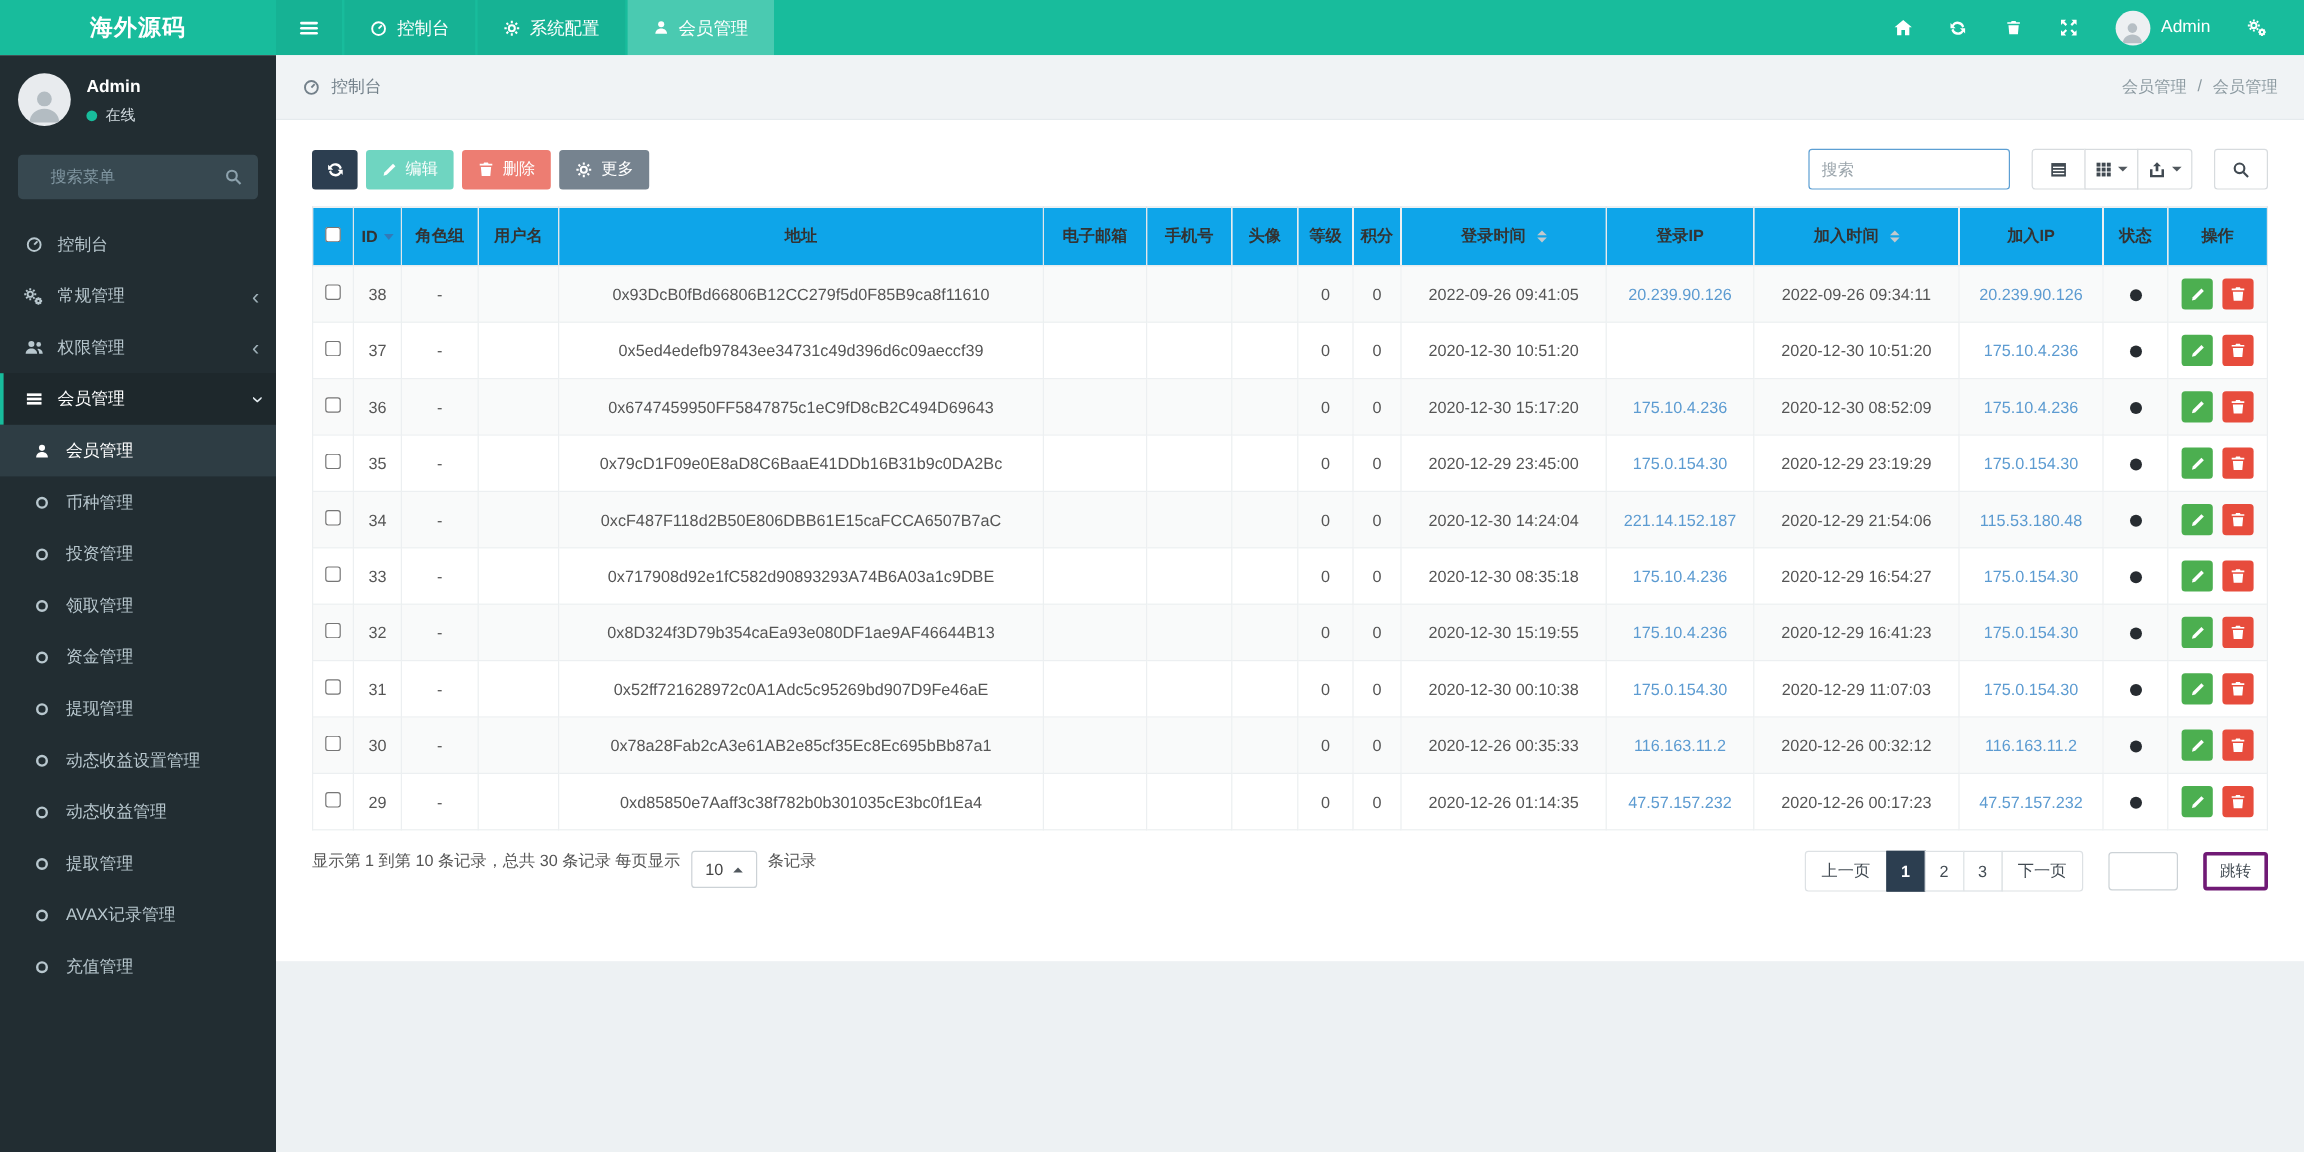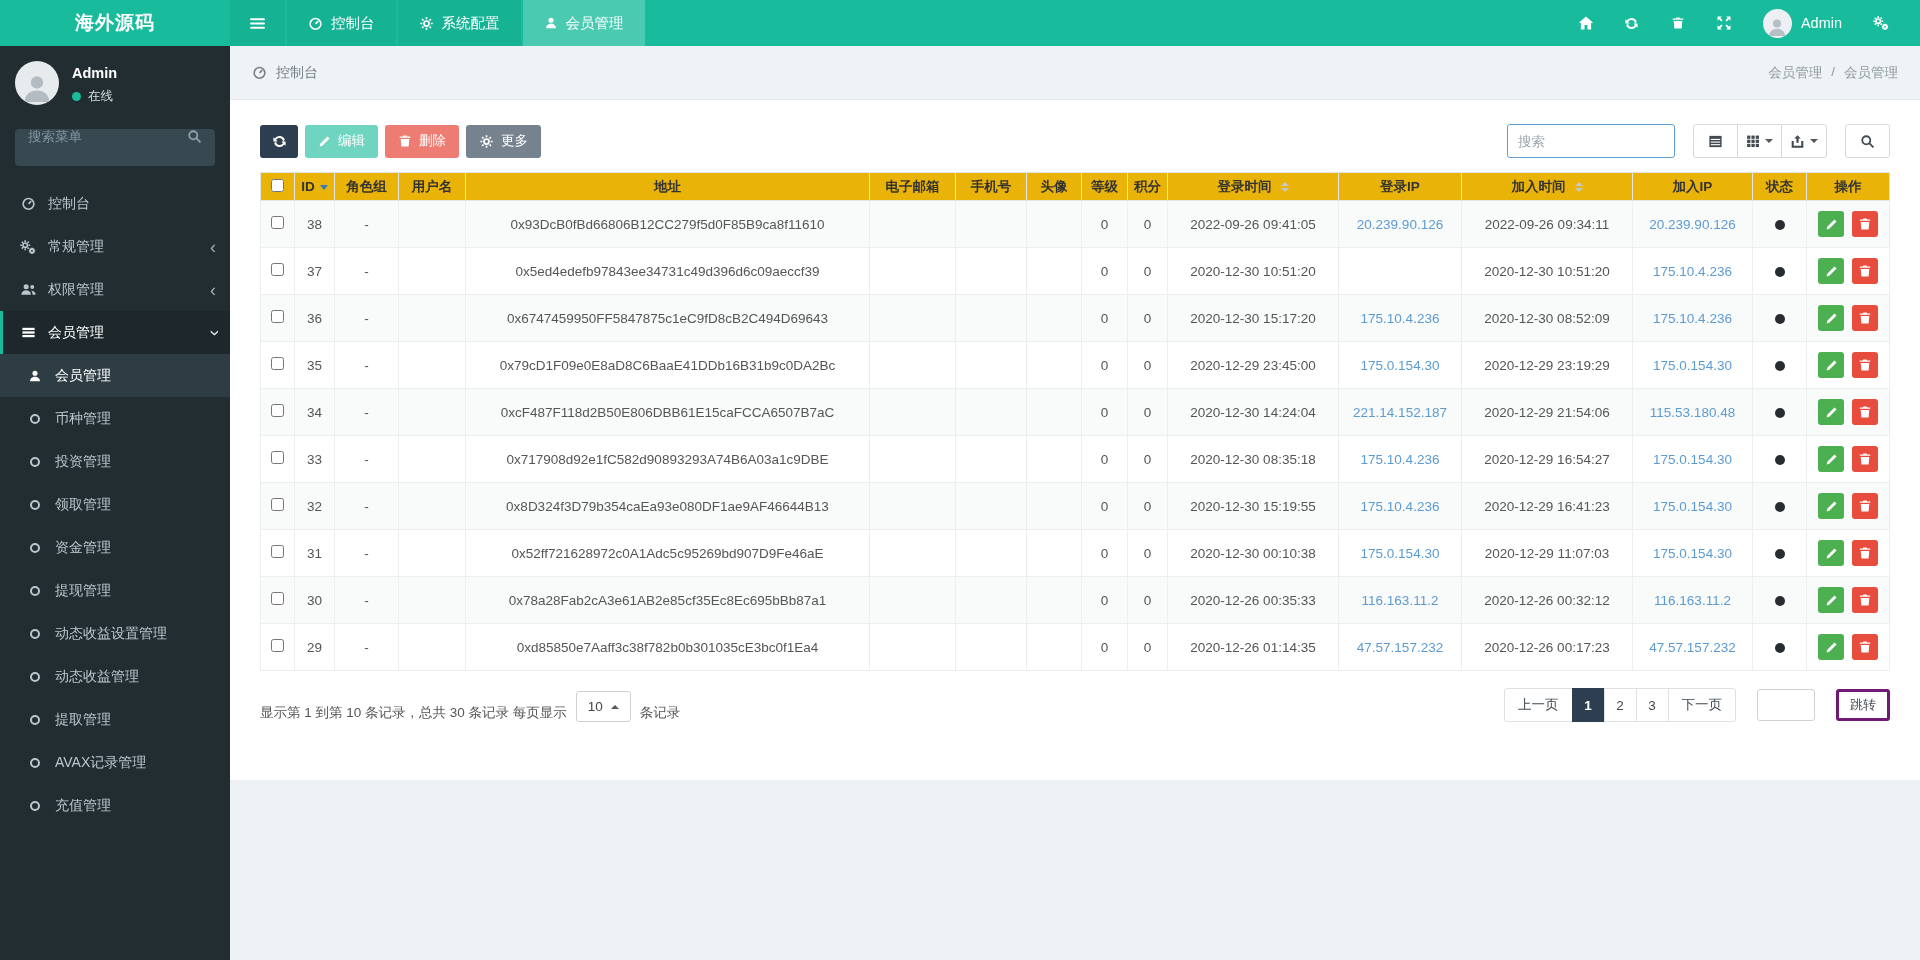--- a/index.html
+++ b/index.html
@@ -23,21 +23,21 @@
 
 .wrap{display:flex;height:914px}
 .sidebar{width:230px;background:#222d32;flex-shrink:0;overflow:hidden}
 .main{flex:1;display:flex;flex-direction:column;min-width:0}
 
 .user-panel{display:flex;gap:13px;padding:15px 15px 18px}
 .sp-avatar{width:44px;height:44px;border-radius:50%;background:#e8ebee;display:flex;align-items:flex-end;justify-content:center;overflow:hidden;color:#b3bcc2}
 .sp-name{color:#fff;font-size:14.5px;font-weight:bold;margin-top:4px}
 .sp-status{color:#d4dde2;font-size:12.5px;margin-top:7px;display:flex;align-items:center;gap:7px}
 .sp-dot{width:9px;height:9px;border-radius:50%;background:#18bc9c}
-.side-search{margin:6px 15px 16px;display:flex;background:#374850;border-radius:4px;height:37px;align-items:flex-start;padding:0 13px;justify-content:space-between}
+.side-search{margin:6px 15px 16px;display:flex;background:#374850;border-radius:4px;height:37px;align-items:center;padding:0 27px;justify-content:space-between}
 .side-search input{background:transparent;border:0;outline:0;color:#aebcc4;font-size:13.5px;width:145px}
 .side-search input::placeholder{color:#8096a1}
 .side-search .sic{color:#8da2ad}
 .menu{display:flex;flex-direction:column}
 .m-item{display:flex;align-items:center;gap:11px;height:43px;padding:0 14px 0 16px;color:#b8c7ce;font-size:14px;position:relative;border-left:3px solid transparent;cursor:pointer}
 .m-item .mi{width:18px;display:flex;justify-content:center;align-items:center}
 .m-item.active{background:#1e282c;border-left-color:#18bc9c;color:#fff}
 .m-item.sub{padding-left:23px}
 .m-item.sub-active{background:#2e3d44;color:#fff}
 .ring{width:10px;height:10px;border:2px solid currentColor;border-radius:50%;display:inline-block}
@@ -65,33 +65,33 @@
 .btn-group{display:flex}
 .vbtn{min-width:45px;height:34px;background:#fff;border:1px solid #d7dbde;display:flex;align-items:center;justify-content:center;gap:5px;color:#414a52;margin-left:-1px;cursor:pointer;padding:0 8px}
 .vbtn.first{border-radius:3px 0 0 3px;margin-left:0}
 .vbtn.last{border-radius:0 3px 3px 0}
 .vbtn.single{border-radius:3px;margin-left:10px}
 .caret-d{width:0;height:0;border-left:4px solid transparent;border-right:4px solid transparent;border-top:4px solid #51585e}
 .caret-u{width:0;height:0;border-left:4px solid transparent;border-right:4px solid transparent;border-bottom:4px solid #51585e}
 
 .grid{width:100%;border-collapse:collapse;margin-top:14px;table-layout:fixed}
 .grid th,.grid td{border:1px solid #eceff1;text-align:center;font-size:13.5px;color:#555;height:47px;padding:0 4px;overflow:hidden;white-space:nowrap}
-.grid thead th{color:#333;font-weight:bold;height:28px;border-color:#e2e6e9;background:#eab308}
+.grid thead th{color:#333;font-weight:bold;height:49px;border-color:#e2e6e9;background:#0ea5e9}
 .grid tbody tr:nth-child(odd){background:#f9fafa}
 .iplink{color:#5c9bd1;cursor:pointer}
 .status-dot{width:10px;height:10px;background:#272c31;border-radius:50%;display:inline-block;vertical-align:middle}
 .op-btn{width:26px;height:26px;border-radius:3px;display:inline-flex;align-items:center;justify-content:center;color:#fff;margin:0 2px;cursor:pointer;vertical-align:middle}
 .op-edit{background:#4caf50}
 .op-del{background:#e74c3c}
 .sorts{display:inline-flex;flex-direction:column;gap:2px;margin-left:9px;vertical-align:middle}
 .s-up{width:0;height:0;border-left:4px solid transparent;border-right:4px solid transparent;border-bottom:4px solid #c3c9cd}
 .s-down{width:0;height:0;border-left:4px solid transparent;border-right:4px solid transparent;border-top:4px solid #c3c9cd}
 .id-sort{width:0;height:0;border-left:4px solid transparent;border-right:4px solid transparent;border-top:5px solid #337ab7;display:inline-block;margin-left:5px;vertical-align:middle}
 
-.tfoot{display:flex;align-items:flex-end;margin-top:17px;color:#555;font-size:13.5px}
+.tfoot{display:flex;align-items:flex-start;margin-top:17px;color:#555;font-size:13.5px}
 .pagesize{display:inline-flex;align-items:center;gap:8px;border:1px solid #ccd2d6;border-radius:3px;height:31px;padding:0 11px;margin:0 9px;color:#444;background:#fff;cursor:pointer}
 .pager{margin-left:auto;display:flex;align-items:center;gap:21px}
 .pages{display:flex}
 .pg{height:34px;padding:0 13px;border:1px solid #dde1e4;background:#fff;display:flex;align-items:center;justify-content:center;color:#414a52;margin-left:-1px;cursor:pointer;font-size:13.5px}
 .pg.num{padding:0;width:33px}
 .pg.active{background:#2c3e50;border-color:#2c3e50;color:#fff;font-weight:bold}
 .pg.first{border-radius:3px 0 0 3px;margin-left:0}
 .pg.last{border-radius:0 3px 3px 0}
 .jump-input{width:58px;height:32px;border:1px solid #ccd2d6;border-radius:3px;outline:none;padding:0 6px;font-family:inherit}
 .btn-jump{height:32px;padding:4px 11px;border:3px solid #701a75;background:#fff;border-radius:3px;color:#414a52;font-size:13px;cursor:pointer;font-family:inherit}

